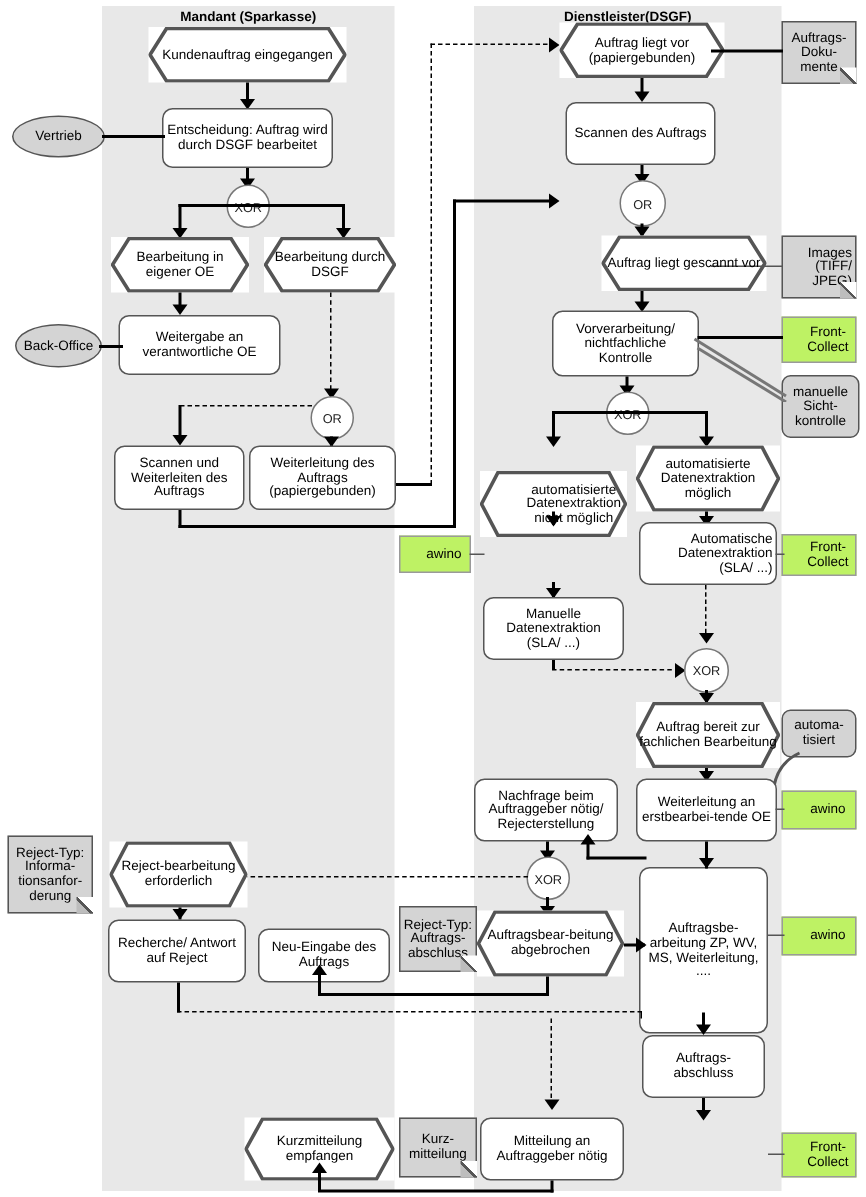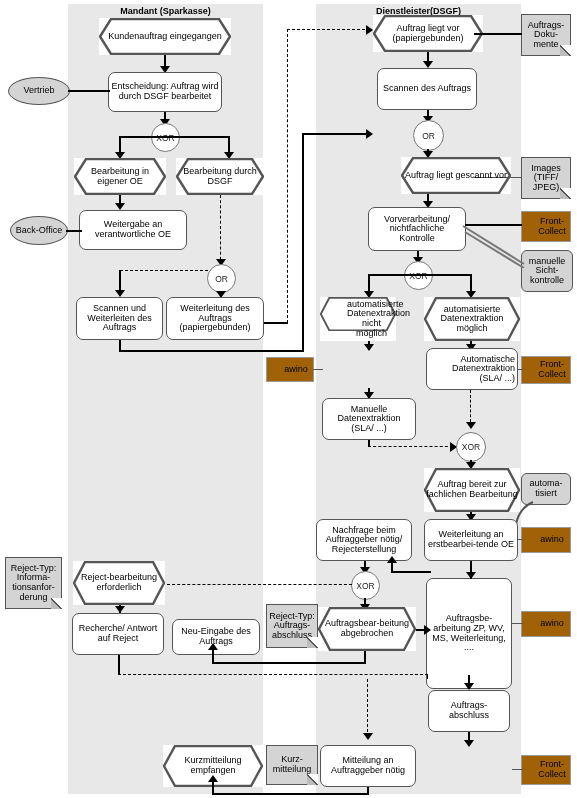--- a/index.html
+++ b/index.html
@@ -28,21 +28,21 @@
 
   
   .org{background:#d4d4d4;border:1.6px solid #555;border-radius:50%;font-size:9px;}
 
   
   .doc{background:#d4d4d4;border:1.6px solid #555;font-size:9px;}
   .doc .fold{position:absolute;right:-1px;bottom:-1px;width:11px;height:11px;
         background:linear-gradient(225deg,#ffffff 0 48%,#555 48% 58%,#bdbdbd 58% 100%);}
 
   
-  .sys{background:#a16207;border:1.6px solid #9a9a9a;font-size:9px;padding-left:12px;}
+  .sys{background:#bef264;border:1.6px solid #9a9a9a;font-size:9px;padding-left:12px;}
 
   
   .note{background:#d4d4d4;border:1.6px solid #555;border-radius:6px;font-size:9px;}
 
   
   .conn{position:absolute;border:1.6px solid #777;border-radius:50%;background:#fff;
         display:flex;align-items:center;justify-content:center;font-size:8.5px;color:#222;}
 
   
   .ln{position:absolute;background:#000;}
@@ -187,21 +187,21 @@
   <div class="ln v" style="left:427px;top:149px;height:10px;"></div>
   <div class="arrow down" style="left:423px;top:151px;"></div>
 
   <div class="node ev" style="left:373px;top:157px;width:110px;height:37px;margin-left:28px;">
     <svg class="hexwrap" viewBox="0 0 110 37" preserveAspectRatio="none">
       <polygon points="12,1 98,1 109,18.5 98,36 12,36 1,18.5" fill="#fff" stroke="#555" stroke-width="2.4"></polygon>
     </svg>
     <span class="txt">Auftrag liegt gescannt vor</span>
   </div>
 
-  <div class="node doc" style="left:521px;top:157px;width:50px;height:42px;">
+  <div class="node doc" style="left:521px;top:157px;width:50px;height:42px;text-align:right;">
     <span>Images (TIFF/ JPEG)</span>
     <i class="fold"></i>
   </div>
   <div class="ln thin h" style="left:474px;top:177px;width:48px;"></div>
 
   <div class="ln v" style="left:427px;top:194px;height:11px;"></div>
   <div class="arrow down" style="left:423px;top:201px;"></div>
 
   <div class="node fn" style="left:368px;top:207px;width:98px;height:44px;">
     <span>Vorverarbeitung/ nichtfachliche Kontrolle</span>
@@ -225,21 +225,21 @@
 
   <div class="conn" style="left:404px;top:261px;width:27px;height:27px;">
     <span>XOR</span>
   </div>
   <div class="ln h" style="left:368px;top:274px;width:104px;"></div>
   <div class="ln v" style="left:368px;top:274px;height:22px;"></div>
   <div class="ln v" style="left:470px;top:274px;height:22px;"></div>
   <div class="arrow down" style="left:364px;top:291px;"></div>
   <div class="arrow down" style="left:466px;top:291px;"></div>
 
-  <div class="node ev" style="left:320px;top:297px;width:76px;height:44px;padding-left:27px;">
+  <div class="node ev" style="left:320px;top:314px;width:98px;height:44px;padding-left:27px;">
     <svg class="hexwrap" viewBox="0 0 98 44" preserveAspectRatio="none">
       <polygon points="12,1 86,1 97,22 86,43 12,43 1,22" fill="#fff" stroke="#555" stroke-width="2.4"></polygon>
     </svg>
     <span class="txt">automatisierte Datenextraktion nicht möglich</span>
   </div>
 
   <div class="node ev" style="left:424px;top:297px;width:96px;height:44px;">
     <svg class="hexwrap" viewBox="0 0 96 44" preserveAspectRatio="none">
       <polygon points="12,1 84,1 95,22 84,43 12,43 1,22" fill="#fff" stroke="#555" stroke-width="2.4"></polygon>
     </svg>

